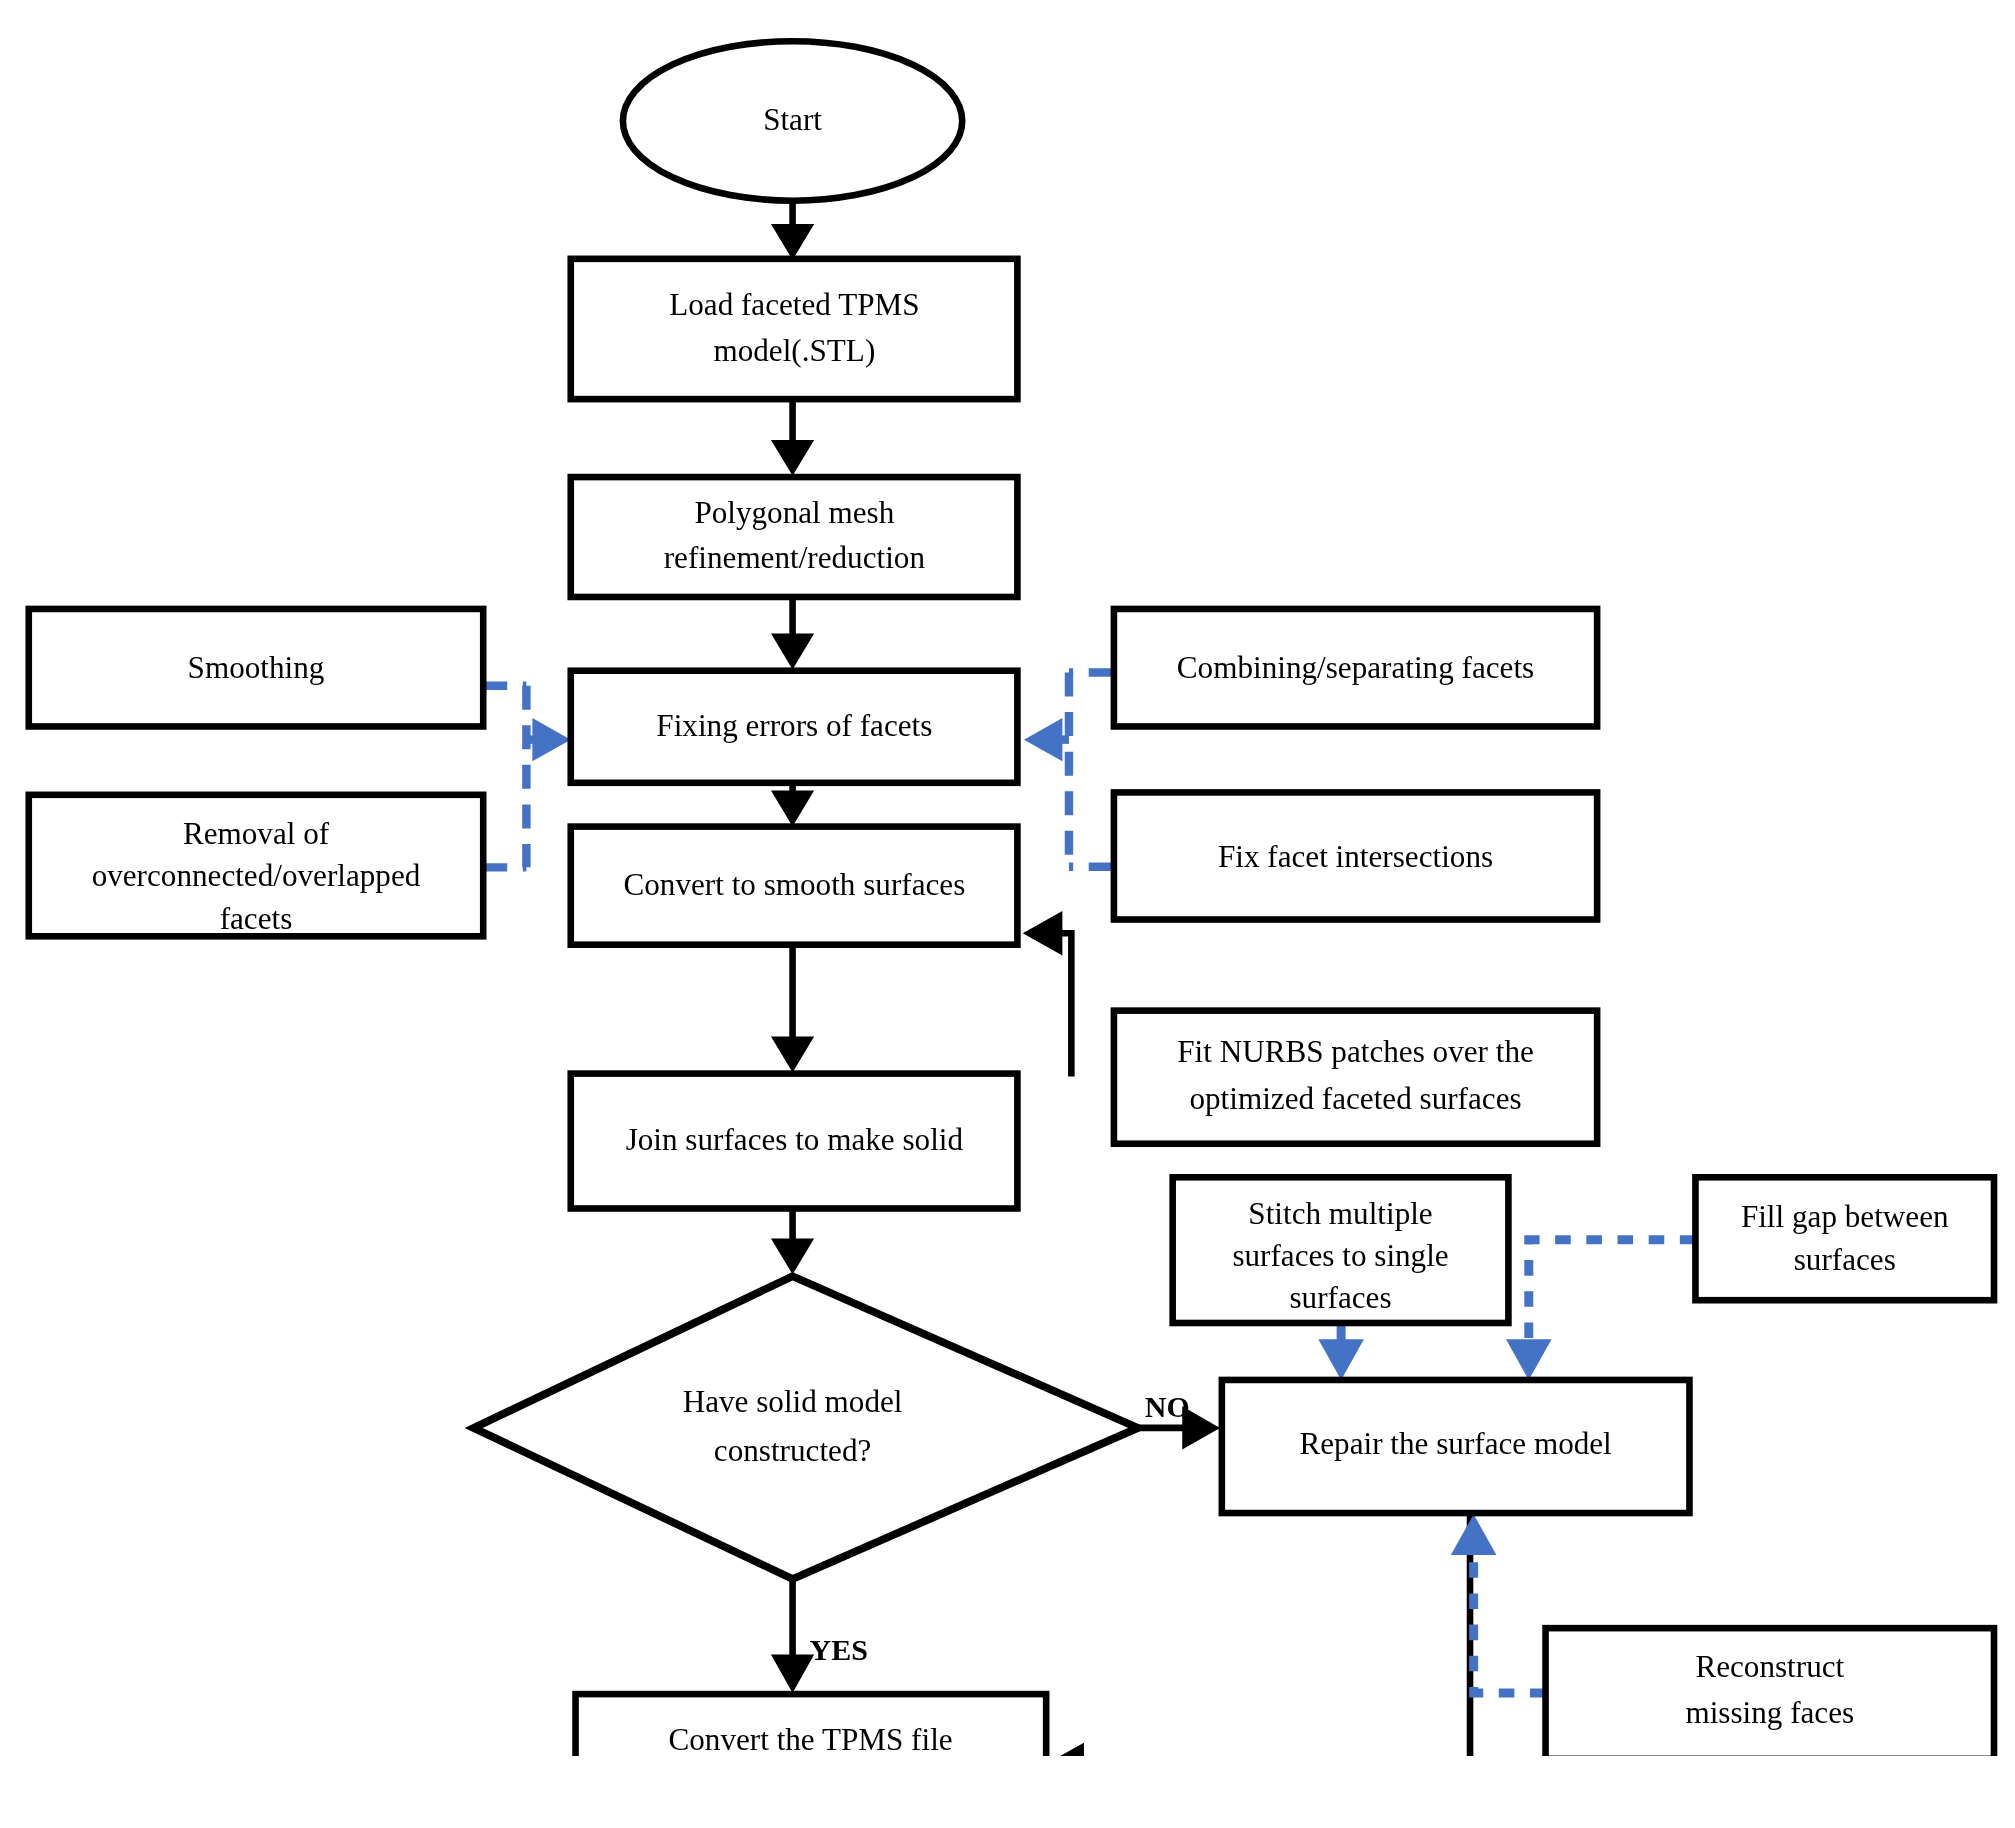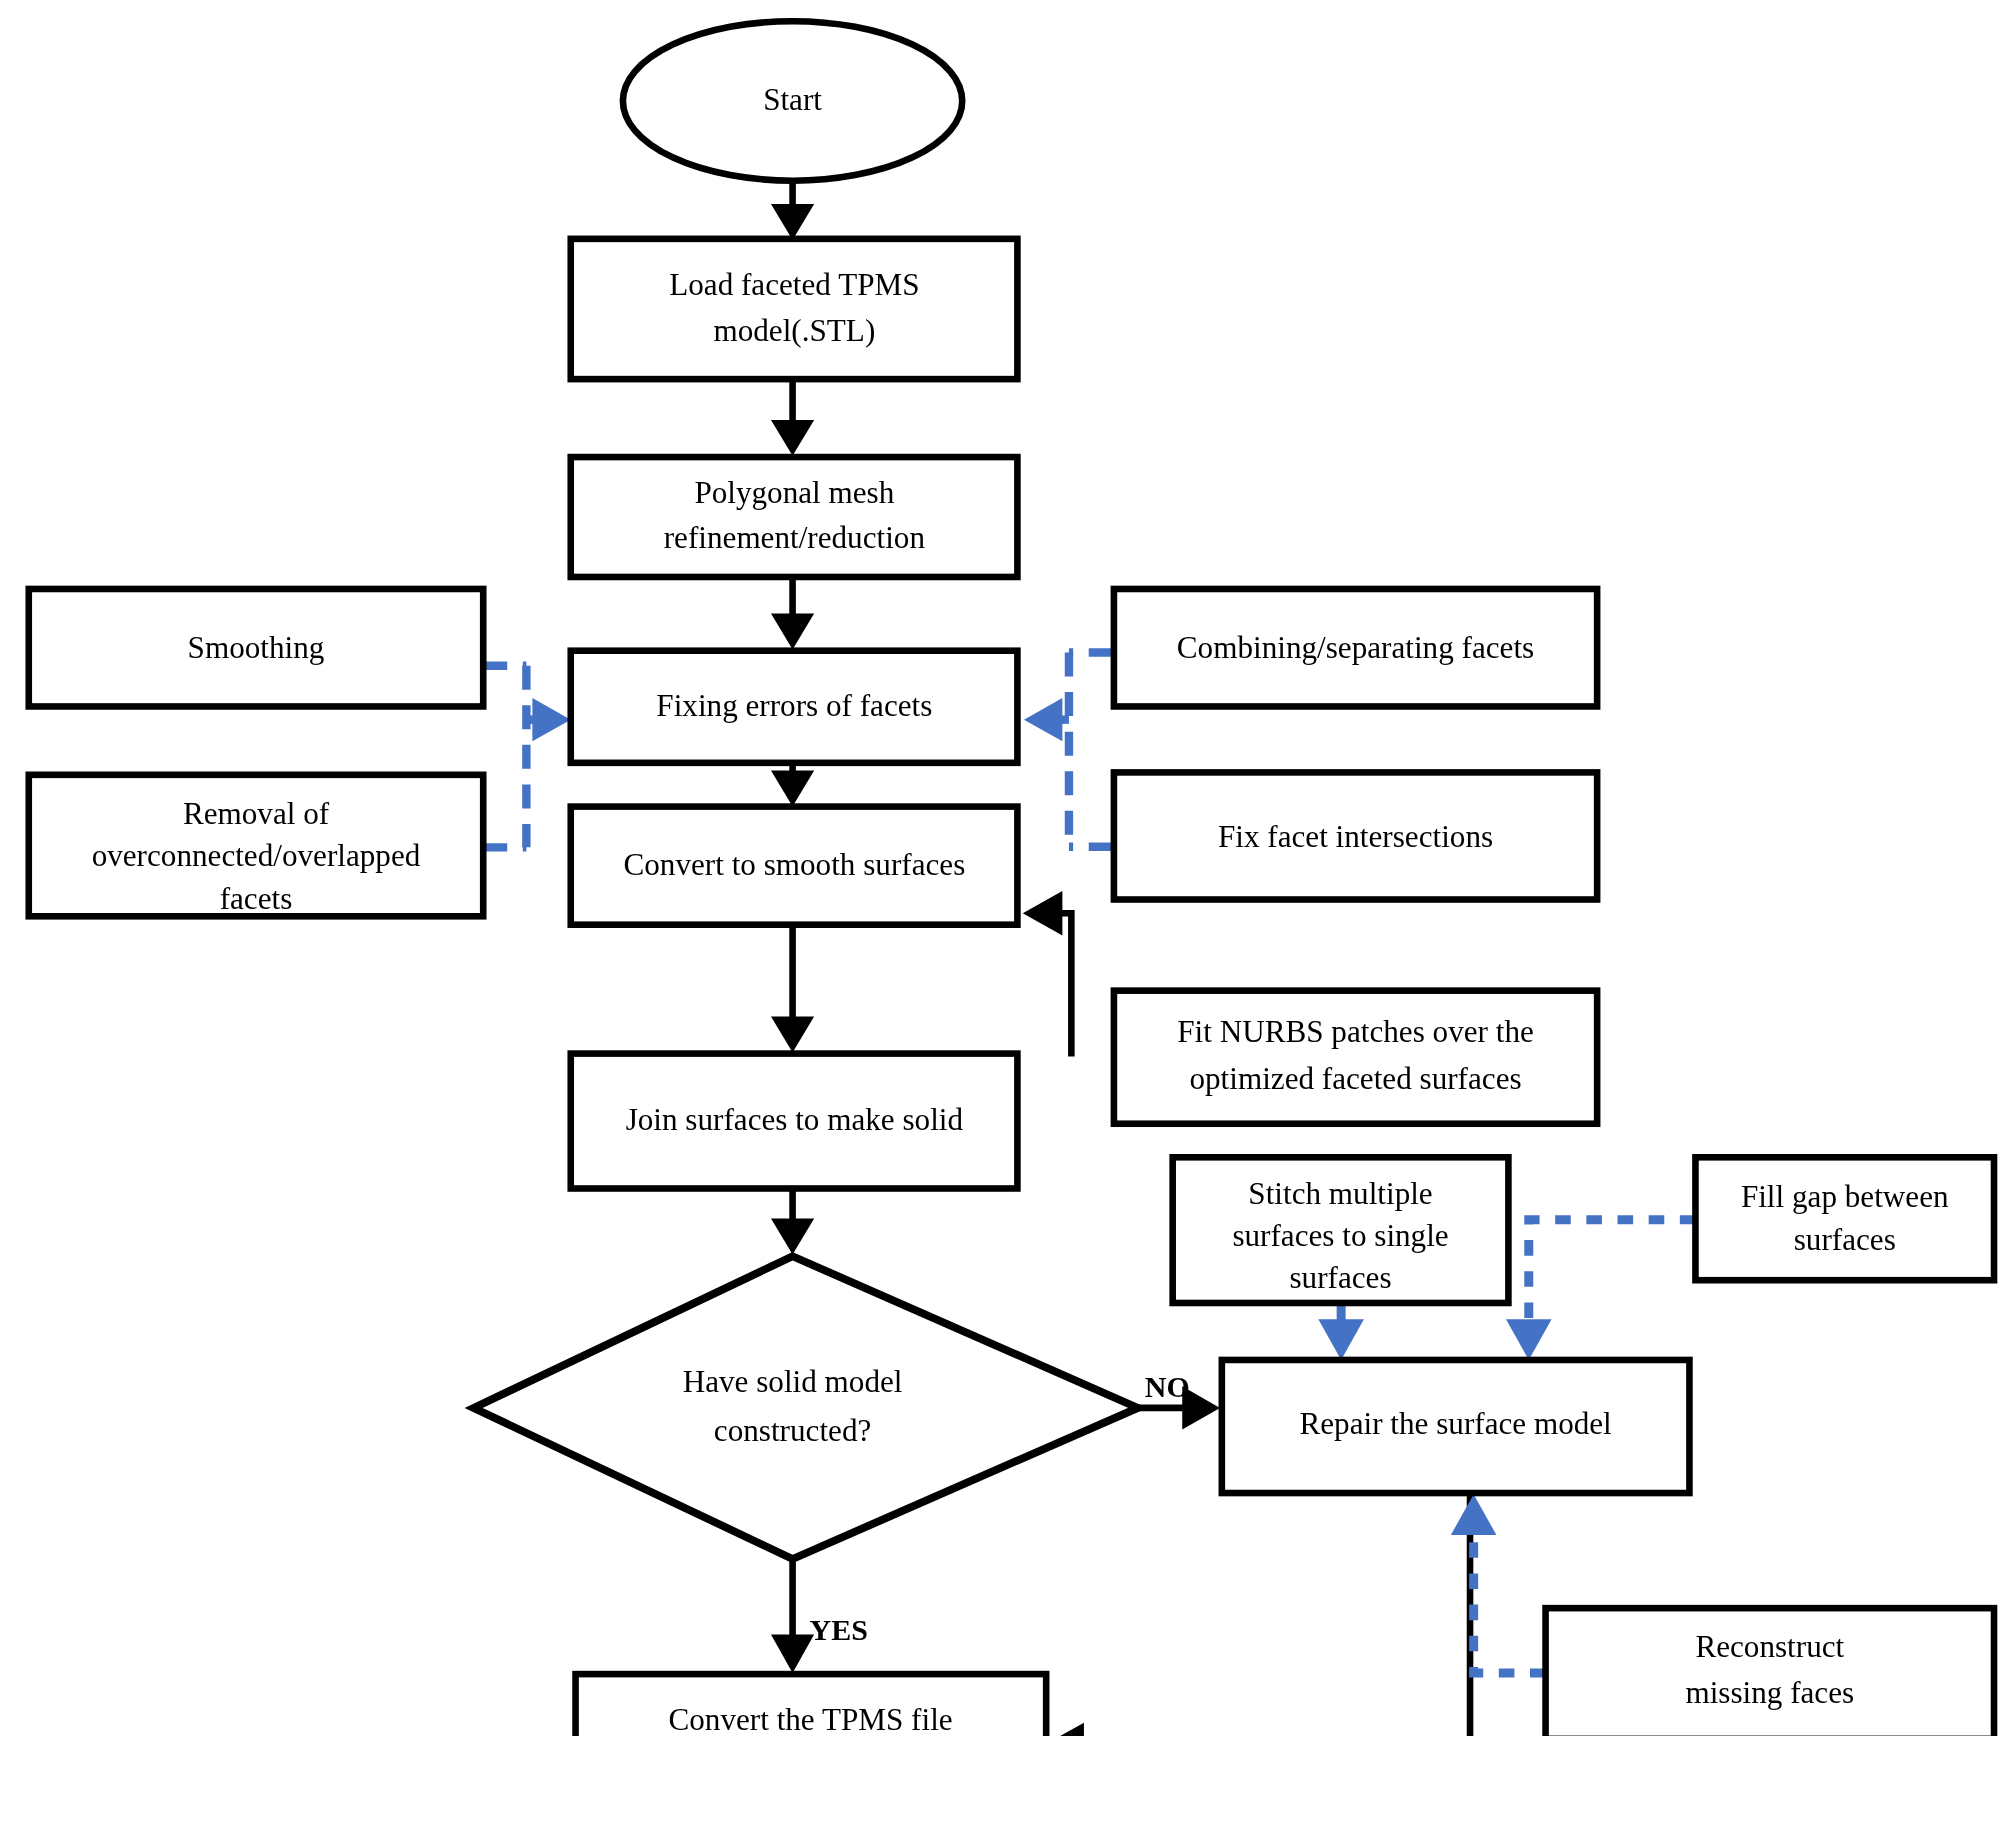--- a/index.html
+++ b/index.html
@@ -7,20 +7,21 @@
     padding: 0;
     background: #ffffff;
   }
   #canvas {
     position: relative;
     width: 2015px;
     height: 1736px;
     background: #ffffff;
     font-family: "Liberation Serif", "DejaVu Serif", serif;
     overflow: hidden;
+    margin-top: 20px;
   }
   svg#flow {
     position: absolute;
     left: 0;
     top: 0;
     width: 2015px;
     height: 1829px;
   }
   .node-box {
     fill: #ffffff;

